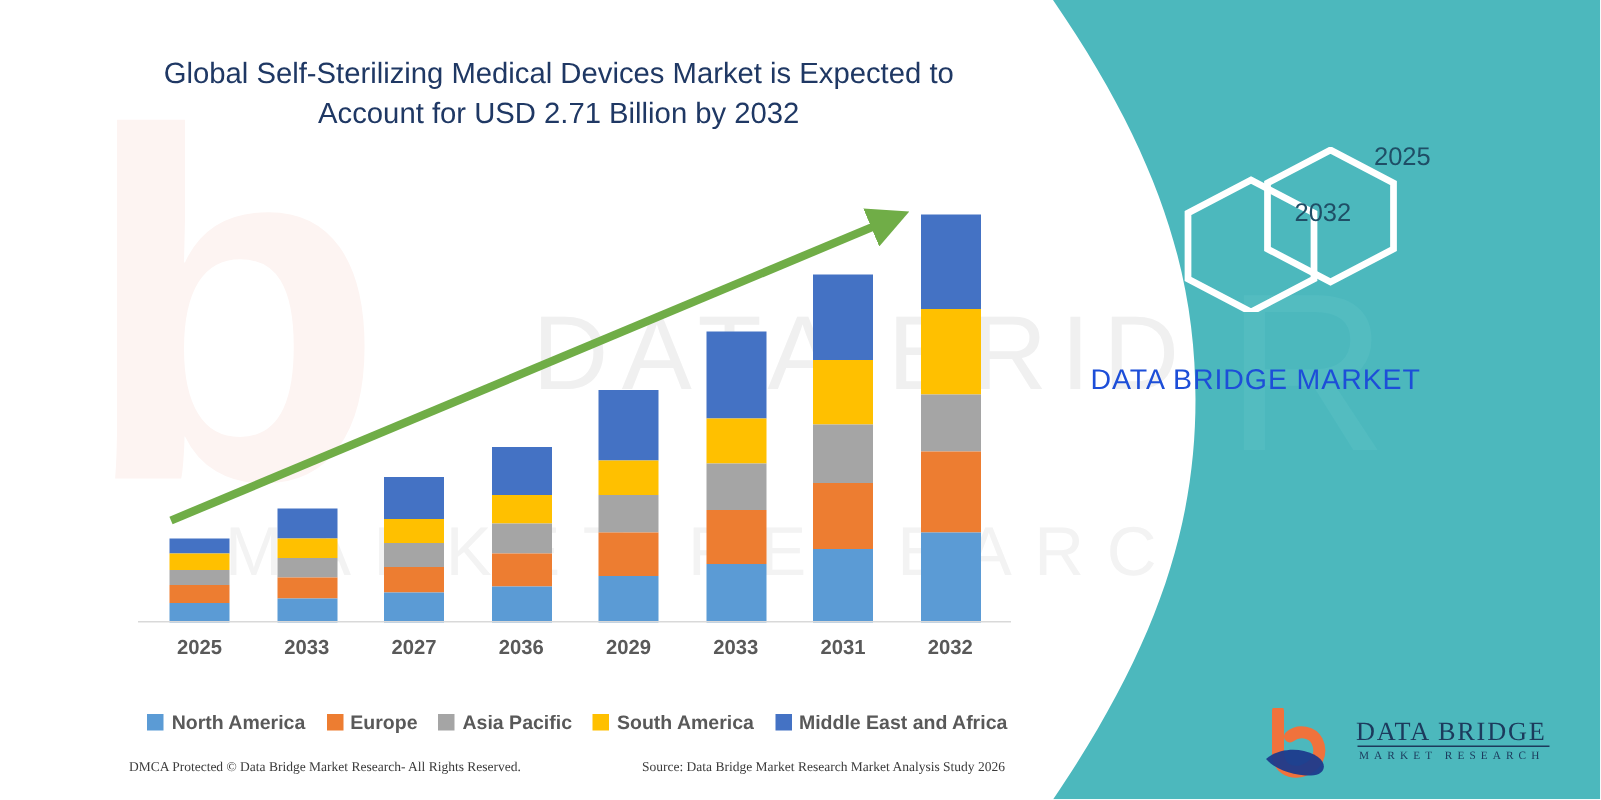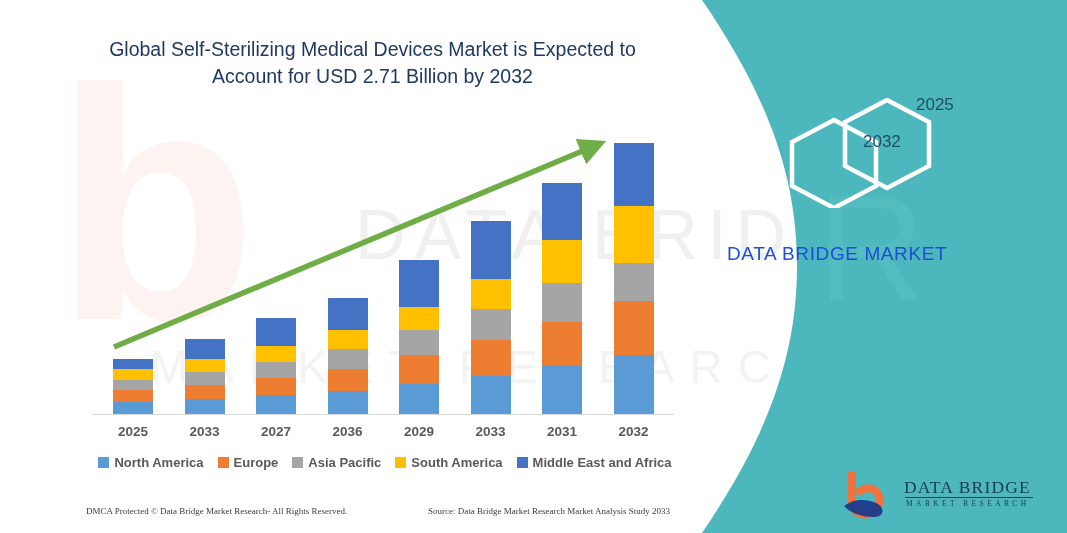--- a/index.html
+++ b/index.html
@@ -63,21 +63,21 @@
     position: absolute; left: 92px; top: 424px; width: 585px;
     height: 20px; z-index: 5;
   }
   .xlabel {
     position: absolute; width: 70px; text-align: center;
     font-size: 13.5px; font-weight: 700; color: #595959;
     top: 0;
   }
 
   .legend {
-    position: absolute; left: 95px; top: 455px; width: 580px;
+    position: absolute; left: 95px; top: 474px; width: 580px;
     display: flex; justify-content: center; align-items: center;
     gap: 14px; z-index: 5; text-align: center;
   }
   .legend-item { display: flex; align-items: center; gap: 5px; }
   .legend-swatch { width: 11px; height: 11px; display: block; }
   .legend-label { font-size: 13px; font-weight: 700; color: #595959; white-space: nowrap; }
 
   .footer { position: absolute; top: 506px; left: 0; width: 700px; z-index: 5; }
   .footer-left {
     position: absolute; left: 86px; top: 0;
@@ -237,21 +237,21 @@
         <span class="legend-label">South America</span>
       </div>
       <div class="legend-item">
         <span class="legend-swatch" style="background: rgb(68, 114, 196);"></span>
         <span class="legend-label">Middle East and Africa</span>
       </div>
     </div>
 
   <div class="footer">
     <div class="footer-left">DMCA Protected © Data Bridge Market Research-  All Rights Reserved.</div>
-    <div class="footer-right">Source: Data Bridge Market Research  Market Analysis Study 2033</div>
+    <div class="footer-right">Source: Data Bridge Market Research  Market Analysis Study 2026</div>
   </div>
 
   <div class="teal-panel">
     <svg class="teal-svg" width="400" height="533" viewBox="0 0 400 533">
       <path d="M 35 0 L 400 0 L 400 533 L 35 533 C 105 430 130 350 130 266 C 130 182 105 102 35 0 Z" fill="#4cb8bd"></path>
 
       <text x="150" y="300" font-family="Liberation Sans, sans-serif" font-size="150" fill="#59c0c4" opacity="0.55">R</text>
     </svg>
 
 

